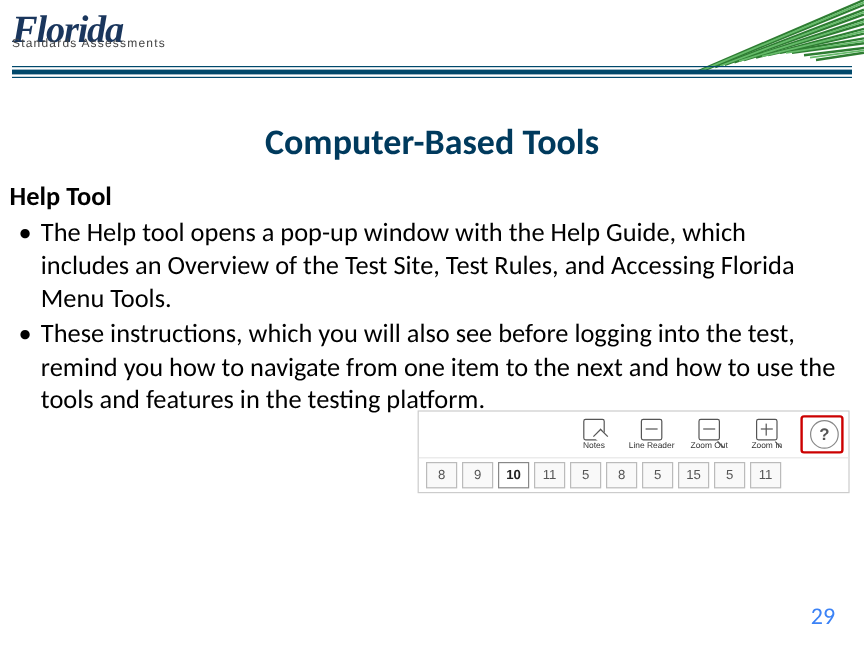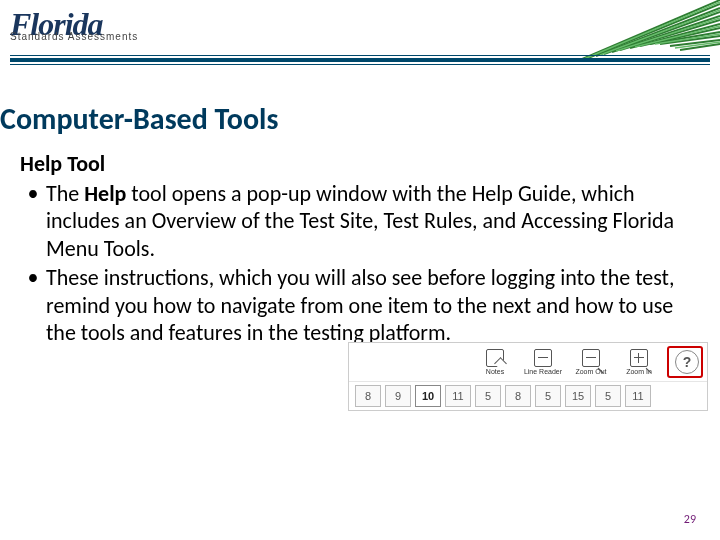--- a/index.html
+++ b/index.html
@@ -9,50 +9,50 @@
   .logo{position:absolute;left:0;top:0}
   .logo .fl{font-family:"Times New Roman",serif;font-style:italic;font-weight:700;font-size:32px;color:#1a365d;letter-spacing:-1px}
   .logo .sub{font-family:Arial,sans-serif;font-size:10px;color:#444;letter-spacing:1px;margin-top:-12px}
   .leaf{position:absolute;right:0;top:-6px;width:160px;height:70px;overflow:hidden;pointer-events:none}
   .leaf svg{width:160px;height:70px}
   .rules{position:absolute;left:10px;right:10px;top:55px}
   .rule-thin{border:none;border-top:1px solid #00486b;margin:0}
   .rule-thick{border:none;border-top:4px solid #00486b;margin:2px 0 0 0}
   .rule-thin2{border:none;border-top:1px solid #00486b;margin:2px 0 0 0}
   
-  .title{position:absolute;left:0;right:0;top:100px;text-align:left;font-size:30px;font-weight:700;color:#003a5d}
+  .title{position:absolute;left:0;right:0;top:100px;text-align:center;font-size:30px;font-weight:700;color:#003a5d}
   
-  .body{position:absolute;left:20px;right:20px;top:150px;font-size:22px;line-height:1.25}
+  .body{position:absolute;left:8px;right:20px;top:150px;font-size:22px;line-height:1.25}
   .section-head{font-weight:700}
   .bullets{margin:2px 0 0 0;padding:0;list-style:none}
   .bullets>li{display:flex;margin-top:2px}
   .bullets>li .dot{flex:0 0 26px;text-align:center}
   .bullets>li .txt{flex:1}
-  .txt b{font-weight:700}
+  .txt b{font-weight:400}
   
   .shot{position:absolute;left:348px;top:342px;width:358px;border:1px solid #ccc;background:#fff;font-family:Verdana,Arial,sans-serif}
   .shot-row1{display:flex;align-items:center;height:38px;border-bottom:1px solid #e6e6e6;padding:0 4px 0 8px}
   .shot-row1 .spacer{flex:1}
   .tool{display:flex;flex-direction:column;align-items:center;width:48px;color:#333}
   .tool .ic{width:18px;height:18px;border:1.5px solid #555;border-radius:2px;box-sizing:border-box;position:relative;margin-bottom:1px}
   .tool .lbl{font-size:7px;white-space:nowrap}
   .ic-notes::after{content:"";position:absolute;right:-2px;bottom:-2px;width:8px;height:8px;background:#fff;border-left:1.5px solid #555;border-top:1.5px solid #555;transform:rotate(45deg)}
   .ic-line{border:1.5px solid #555;border-radius:9px}
   .ic-line::before{content:"";position:absolute;left:3px;right:3px;top:7px;border-top:1.5px solid #555}
   .ic-zout,.ic-zin{border:1.5px solid #555;border-radius:50%}
   .ic-zout::before,.ic-zin::before{content:"";position:absolute;left:3px;right:3px;top:7px;border-top:1.5px solid #555}
   .ic-zin::after{content:"";position:absolute;top:3px;bottom:3px;left:7px;border-left:1.5px solid #555}
   .ic-zout::after,.ic-zin .tail,.ic-zout .tail{content:"";position:absolute;right:-5px;bottom:-5px;width:7px;height:0;border-top:1.5px solid #555;transform:rotate(45deg)}
   .help-btn{width:22px;height:22px;border:1.5px solid #888;border-radius:50%;color:#555;font-size:14px;font-weight:700;display:flex;align-items:center;justify-content:center;margin-left:4px}
   .help-hl{border:2px solid #c00;border-radius:3px;padding:2px;margin-left:4px}
   .shot-row2{display:flex;align-items:center;height:28px;padding:0 4px}
   .nav{min-width:24px;height:20px;border:1px solid #bbb;margin:0 2px;font-size:11px;color:#555;display:flex;align-items:center;justify-content:center;background:#f9f9f9}
   .nav.active{background:#fff;border-color:#888;color:#222;font-weight:700}
   
-  .pageno{position:absolute;right:24px;bottom:14px;font-size:12px;color:#701a75}
+  .pageno{position:absolute;right:24px;bottom:14px;font-size:20px;color:#3b82f6}
 </style>
 </head>
 <body>
 
 <div class="slide">
   <div class="header">
     <div class="logo">
       <div class="fl">Florida</div>
       <div class="sub">Standards Assessments</div>
     </div>

